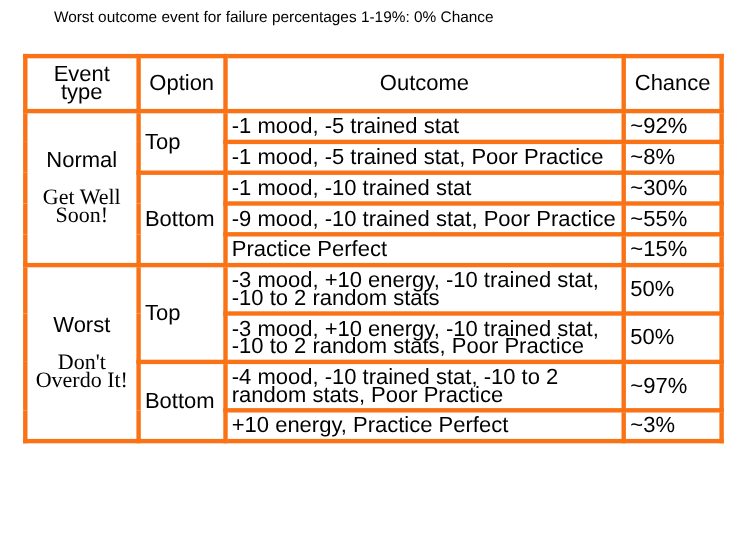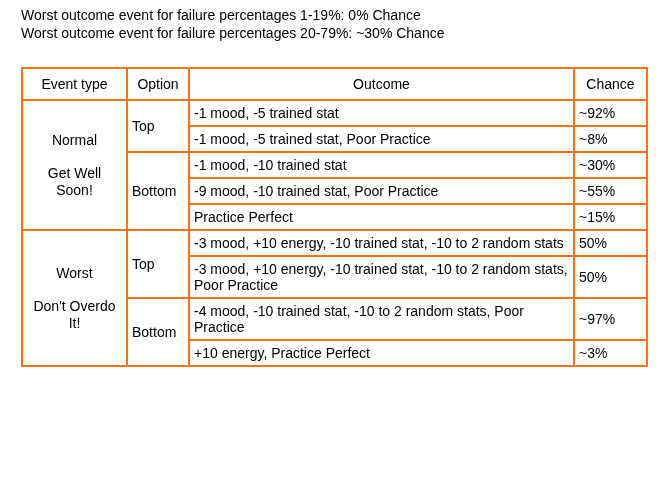--- a/index.html
+++ b/index.html
@@ -11,31 +11,31 @@
     color: #000000;
     font-family: "Liberation Sans", "DejaVu Sans", sans-serif;
     font-size: 14px;
   }
   .page { padding: 6px 12px 0 21px; }
 
   .section-title {
     font-weight: bold;
     line-height: 18px;
   }
-  .intro-line { line-height: 18px; }
+  .intro-line { line-height: 18px; margin-left: 28px; }
 
   table.outcome-table {
     border-collapse: collapse;
     margin-top: 25px;
     table-layout: fixed;
   }
   .outcome-table th,
   .outcome-table td {
-    border: 2px solid #f97316;
-    font-size: 14px;
+    border: 4px solid #f97316;
+    font-size: 20px;
     line-height: 16px;
     vertical-align: middle;
     box-sizing: border-box;
   }
   .outcome-table th {
     font-weight: normal;
     text-align: center;
     padding: 7px 8px;
   }
   .outcome-table td { padding: 4px; }
@@ -47,31 +47,31 @@
   td.etype-cell  { text-align: center; }
   td.option-cell { text-align: left; }
   td.outcome-cell { text-align: left; }
   td.chance-cell  { }
 
   .event-tier { line-height: 17px; text-align: center; }
   .event-name {
     max-width: 90px;
     margin: 16px auto 0;
     line-height: 17px;
+    font-family: Liberation Serif, serif;
   }
 </style>
 </head>
 <body>
 
 <div class="page">
 
 
   <div class="intro">
     <div class="intro-line">Worst outcome event for failure percentages 1-19%: 0% Chance</div>
-    <div class="intro-line">Worst outcome event for failure percentages 20-79%: ~30% Chance</div>
   </div>
 
   <table class="outcome-table">
     <colgroup>
       <col class="col-etype">
       <col class="col-option">
       <col class="col-outcome">
       <col class="col-chance">
     </colgroup>
     <thead>

